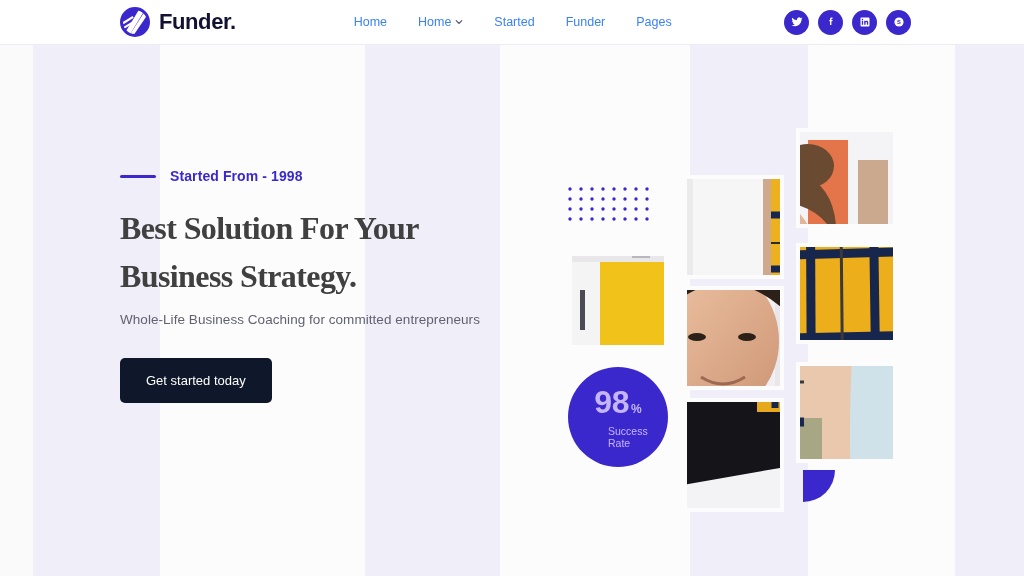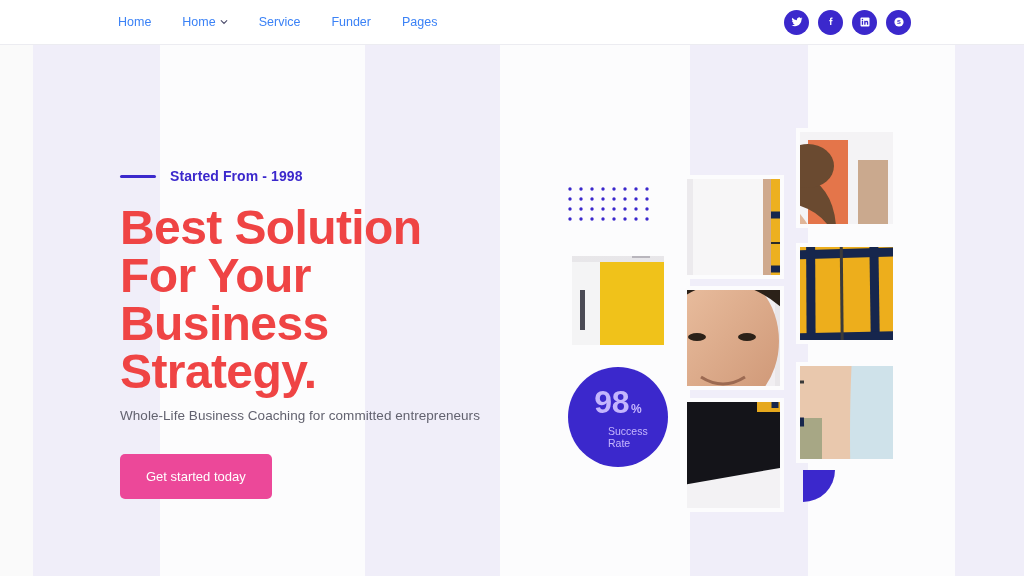--- a/index.html
+++ b/index.html
@@ -129,39 +129,40 @@
     border-radius: 2px;
   }
   .eyebrow-text {
     font-size: 14px;
     font-weight: bold;
     color: #3b28cc;
     letter-spacing: 0.1px;
   }
 
   .headline {
-    font-size: 48px;
+    font-size: 32px;
     line-height: 48px;
     font-weight: bold;
-    color: #ef4444;
+    color: #404040;
     letter-spacing: -0.6px;
     max-width: 370px;
+    font-family: Liberation Serif, serif;
   }
 
   .subhead {
     margin-top: 12px;
     font-size: 13.5px;
     color: #62626f;
     letter-spacing: 0.05px;
   }
 
   .cta {
     margin-top: 31px;
     display: inline-block;
-    background: #ec4899;
+    background: #0f172a;
     color: #fff;
     font-size: 13px;
     padding: 15px 26px;
     border: none;
     border-radius: 5px;
     cursor: pointer;
     font-family: inherit;
   }
 
   
@@ -254,33 +255,51 @@
   <div class="stripe-light l2"></div>
   <div class="stripe-light l3"></div>
   <div class="stripe s1"></div>
   <div class="stripe s2"></div>
   <div class="stripe s3"></div>
   <div class="stripe s4"></div>
 </div>
 
 <div class="header">
 
+  <div class="brand">
+    <svg class="brand-mark" viewBox="0 0 30 30">
+      <defs>
+        <clipPath id="cc">
+            <circle cx="15" cy="15" r="13.5"></circle>
+          </clipPath>
+      </defs>
+      <circle cx="15" cy="15" r="13.5" fill="#3b28cc"></circle>
+      <g clip-path="url(#cc)" fill="#ffffff">
+        <polygon points="20,1 26,1 9,29 3,29"></polygon>
+        <polygon points="25,4 28,7 13,29 9,29"></polygon>
+        <rect x="2" y="12" width="12" height="2.2" transform="rotate(-32 8 13)"></rect>
+        <rect x="3" y="17" width="11" height="2.0" transform="rotate(-32 8.5 18)"></rect>
+      </g>
+      <circle cx="15" cy="15" r="13.5" fill="none" stroke="#3b28cc" stroke-width="3"></circle>
+    </svg>
+    <span class="brand-name">Funder.</span>
+  </div>
 
   <div class="nav">
     <div class="nav-item">
       <span>Home</span>
     </div>
     <div class="nav-item">
       <span>Home</span>
       <svg class="chev" viewBox="0 0 10 10">
         <path d="M1.5 3.2 L5 6.8 L8.5 3.2" fill="none" stroke="#4b4b6b" stroke-width="1.3" stroke-linecap="round"></path>
       </svg>
     </div>
     <div class="nav-item">
-      <span>Service</span>
+      <span>Started</span>
     </div>
     <div class="nav-item">
       <span>Funder</span>
     </div>
     <div class="nav-item">
       <span>Pages</span>
     </div>
   </div>
 
   <div class="socials">

